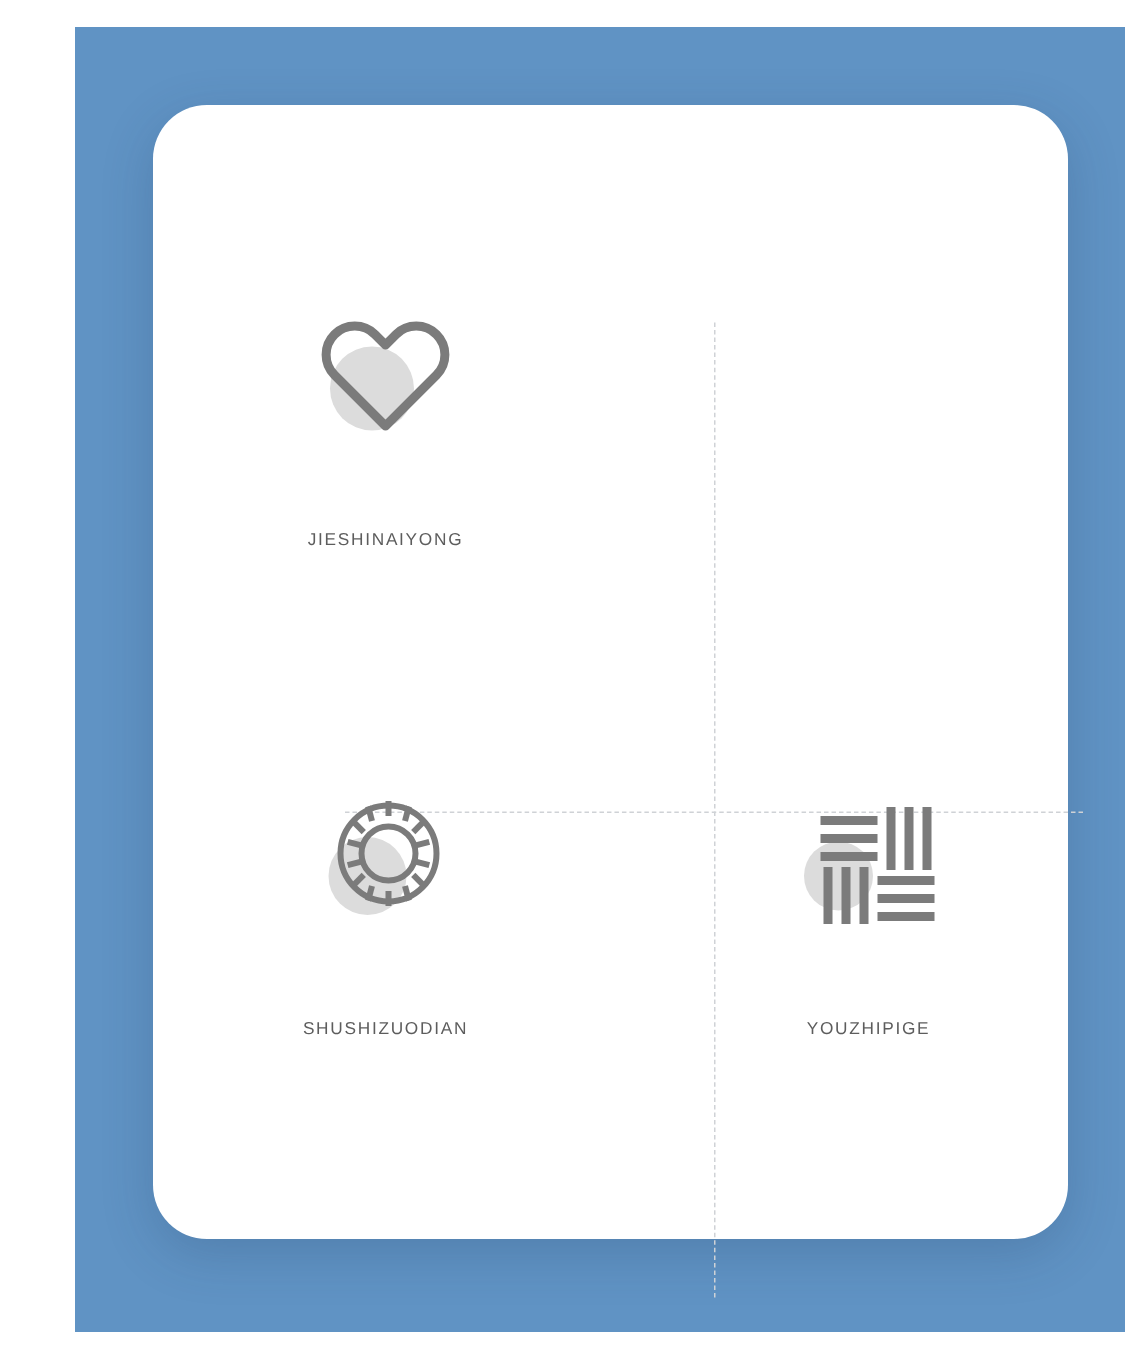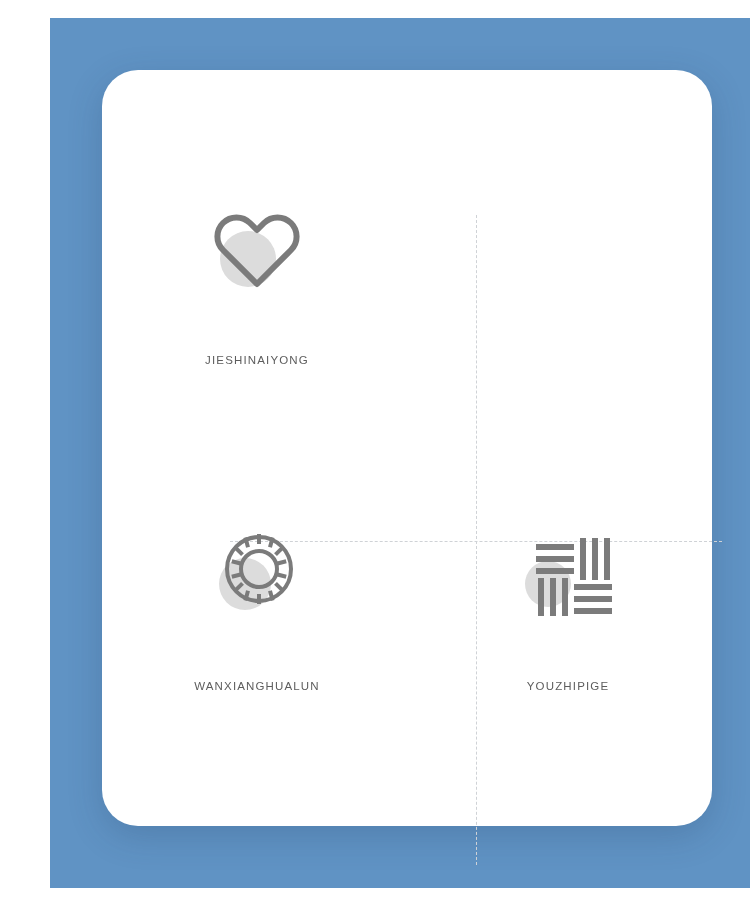--- a/index.html
+++ b/index.html
@@ -68,21 +68,21 @@
     width: 300px;
     height: 330px;
     display: flex;
     flex-direction: column;
     align-items: center;
     justify-content: flex-start;
   }
   #cell-0 { left: 75px;  top: 140px; }
   #cell-1 { left: 375px; top: 140px; }
   #cell-2 { left: 75px;  top: 466px; }
-  #cell-3 { left: 386px; top: 466px; }
+  #cell-3 { left: 397px; top: 466px; }
 
   .icon-wrap {
     position: relative;
     width: 120px;
     height: 120px;
     margin-top: 48px;
     display: flex;
     align-items: center;
     justify-content: center;
   }
@@ -143,21 +143,21 @@
           <line x1="30.4" y1="68.4" x2="37.5" y2="61.3"></line>
           <line x1="26.8" y1="54.8" x2="36.5" y2="52.2"></line>
           <line x1="26.8" y1="39.2" x2="36.5" y2="41.8"></line>
           <line x1="30.4" y1="25.6" x2="37.5" y2="32.7"></line>
           <line x1="40.4" y1="15.6" x2="43.0" y2="25.3"></line>
         </g>
         <circle cx="54" cy="47" r="32" fill="none" stroke="#7b7b7b" stroke-width="4"></circle>
         <circle cx="54" cy="47" r="18" fill="none" stroke="#7b7b7b" stroke-width="4"></circle>
       </svg>
     </div>
-    <div class="cell-label">WANXIANGHUALUN</div>
+    <div class="cell-label">SHUSHIZUODIAN</div>
   </div>
 
   <div class="cell" id="cell-3">
     <div class="icon-wrap">
       <svg width="104" height="104" viewBox="0 0 104 104">
         <circle cx="32" cy="62" r="23" fill="#dcdcdc"></circle>
         <g fill="#7b7b7b">
           <rect x="20" y="22" width="38" height="6"></rect>
           <rect x="20" y="34" width="38" height="6"></rect>
           <rect x="20" y="46" width="38" height="6"></rect>

